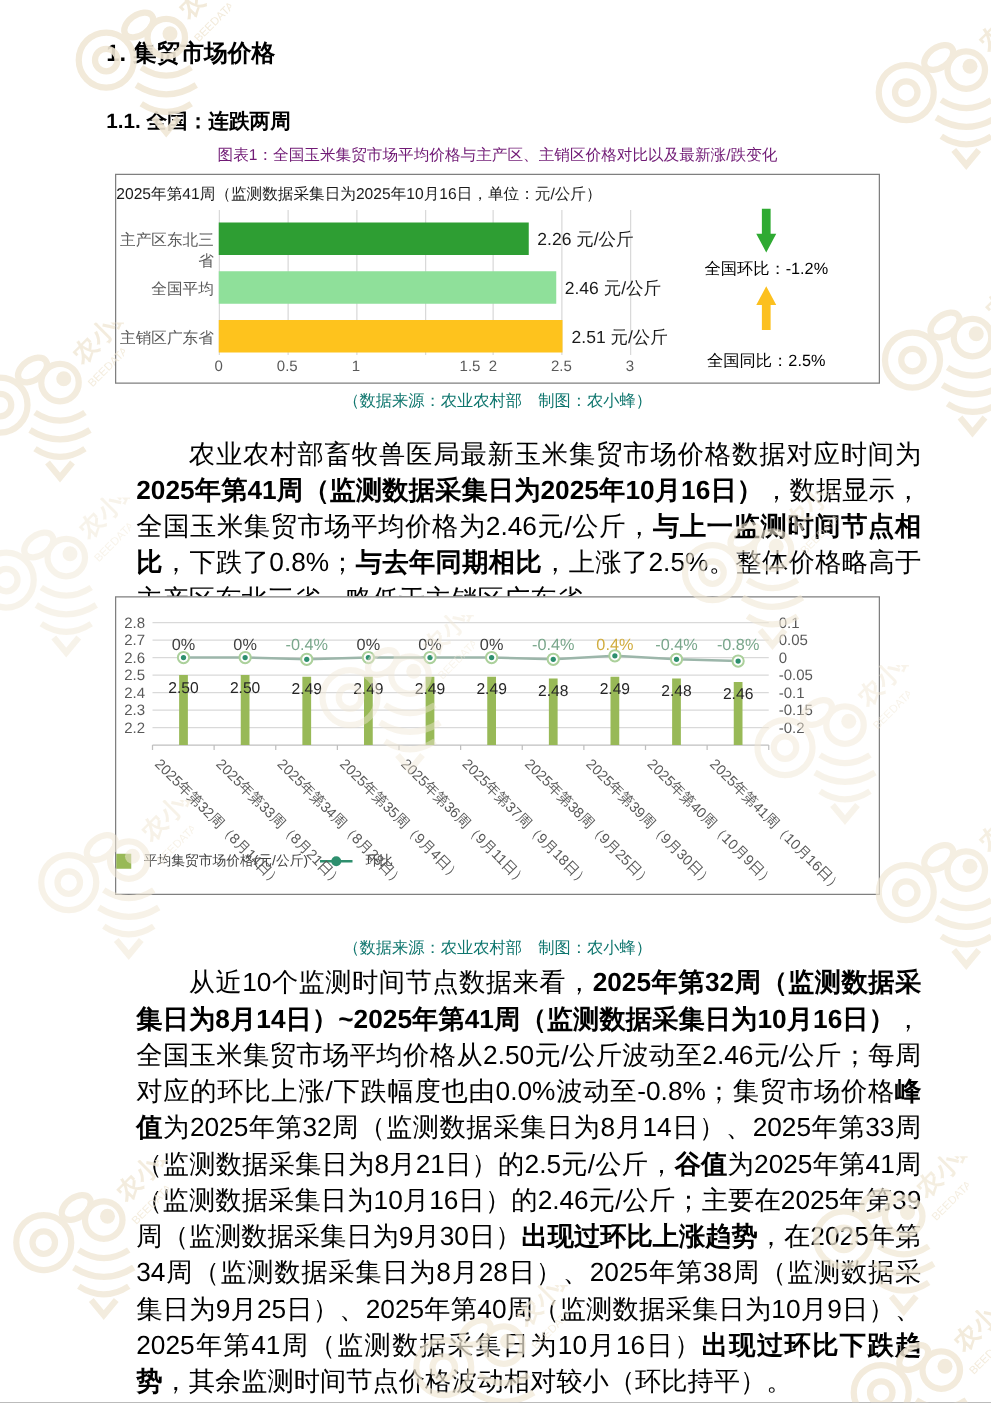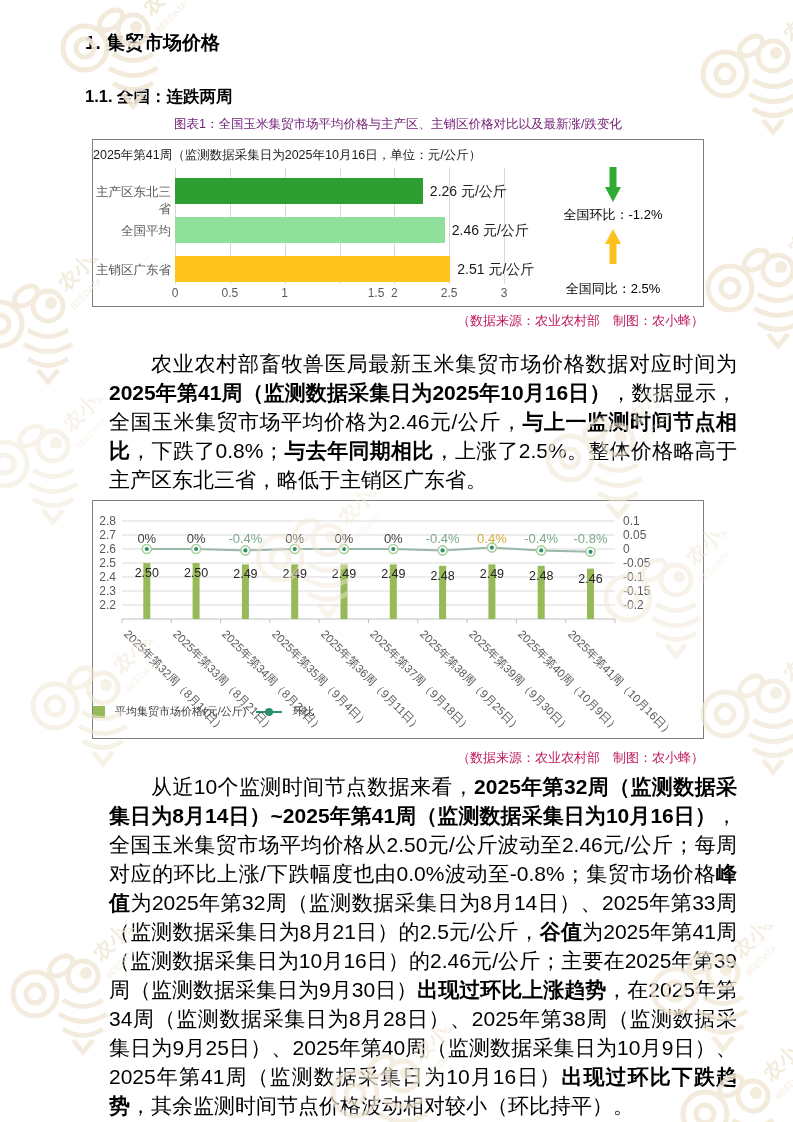--- a/index.html
+++ b/index.html
@@ -4,30 +4,30 @@
 <style>
   html,body{margin:0;padding:0;background:#888;}
   .page{position:relative;width:793px;height:1122px;margin:0 auto;background:#ffffff;
         font-family:"Liberation Sans","DejaVu Sans",sans-serif;color:#000;overflow:hidden;}
   .abs{position:absolute;}
   .h1{left:85px;top:30px;font-size:19px;font-weight:700;}
   .h2{left:85px;top:86px;font-size:16.5px;font-weight:700;}
   .caption{left:92px;width:612px;text-align:center;font-size:12.5px;color:#701a75;}
   .cap1{top:116px;}
   .cap2{top:483px;}
-  .src{left:92px;width:612px;text-align:right;font-size:13px;color:#be185d;}
+  .src{left:92px;width:612px;text-align:center;font-size:13px;color:#0f766e;}
   .src1{top:312px;}
   .src2{top:749px;}
   .para{left:84px;width:628px;font-size:21px;line-height:29px;text-align:justify;text-indent:2em;margin-left:25px;}
   .para b{font-weight:700;}
   .p1{top:349px;}
   .p2{top:772px;}
   .chartbox{left:92px;width:610px;background:#fff;border:1px solid #7f7f7f;}
   .c1{top:139px;height:166px;}
-  .c2{top:500px;height:237px;}
+  .c2{top:477px;height:237px;}
   .c1-title{position:absolute;left:0;top:7px;width:100%;text-align:left;font-size:12.5px;color:#1a1a1a;}
   .c1-grid{position:absolute;top:28px;width:1px;height:116px;background:#d9d9d9;}
   .c1-tick{position:absolute;top:146px;width:30px;margin-left:-15px;text-align:center;font-size:12px;color:#595959;}
   .c1-cat{position:absolute;left:0;width:78px;text-align:right;font-size:12.5px;color:#595959;}
   .c1-bar{position:absolute;height:26px;}
   .c1-val{position:absolute;font-size:14px;color:#1a1a1a;white-space:nowrap;}
   .c1-ann{position:absolute;width:150px;text-align:center;}
   .c1-annlab{position:absolute;width:170px;text-align:center;font-size:13px;color:#000;white-space:nowrap;}
   .legend{position:absolute;left:0;top:203px;width:100%;display:flex;justify-content:flex-start;align-items:center;
           gap:10px;font-size:11px;color:#404040;}

